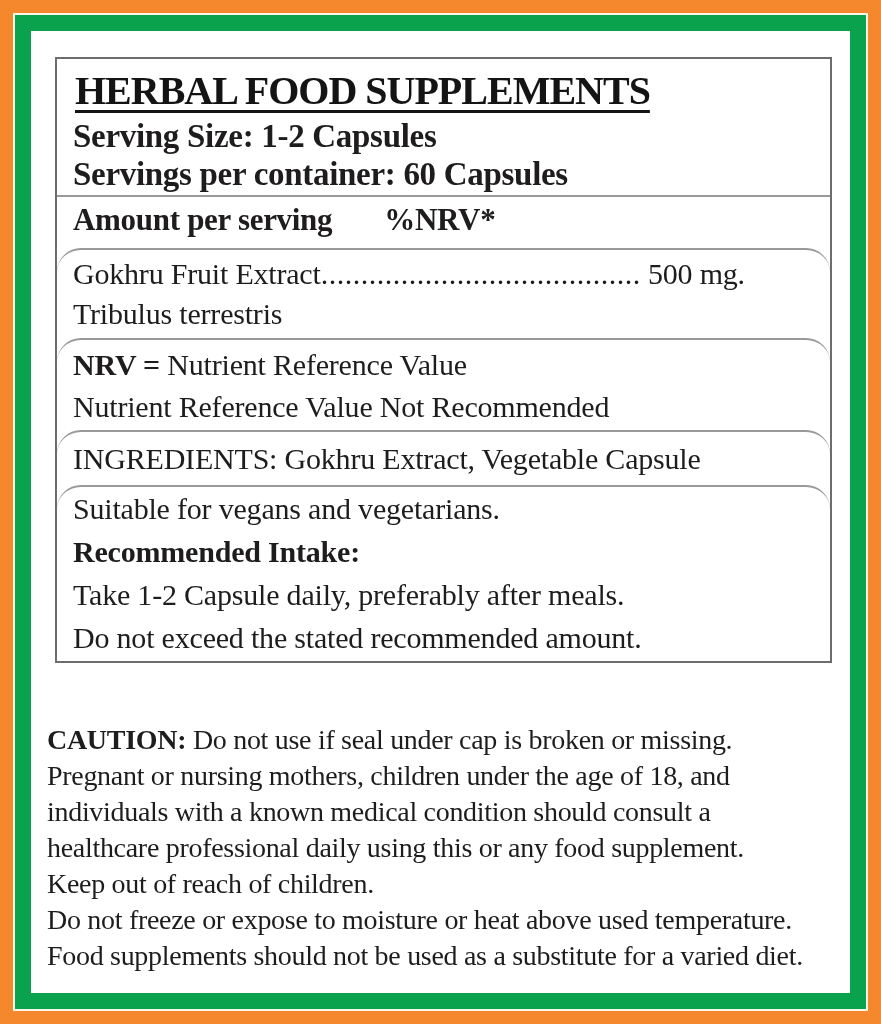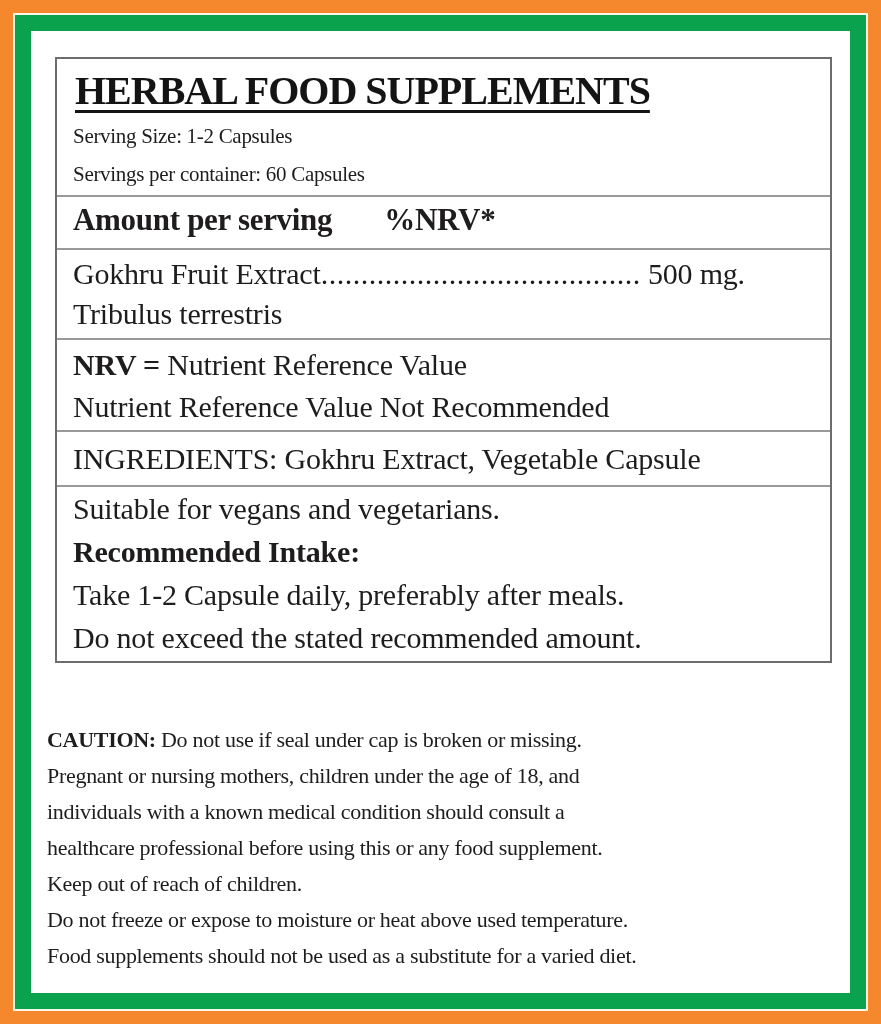--- a/index.html
+++ b/index.html
@@ -43,30 +43,30 @@
     font-weight: bold;
     letter-spacing: -1px;
     line-height: 52px;
     padding-left: 2px;
     color: #141414;
     text-decoration: underline;
     text-decoration-thickness: 3px;
     text-underline-offset: 6px;
   }
   .bold-line {
-    font-size: 21px;
-    font-weight: normal;
+    font-size: 33px;
+    font-weight: bold;
     letter-spacing: -0.3px;
     line-height: 38px;
   }
   .sec-amount { padding-top: 6px; padding-bottom: 6px; line-height: 34px; }
   .sec-amount .hdr { font-size: 31px; font-weight: bold; letter-spacing: -0.3px; }
   .sec-amount .nrv { margin-left: 48px; }
 
-  .body-text { font-size: 30px; letter-spacing: -0.2px; }
+  .body-text { font-size: 30px; letter-spacing: -0.2px; border-radius: 24px; }
 
   .sec-nutrient { padding-top: 4px; padding-bottom: 4px; }
   .sec-nutrient div { line-height: 40px; }
   .leader { letter-spacing: 0.5px; }
 
   .sec-nrv { padding-top: 4px; padding-bottom: 2px; }
   .sec-nrv div { line-height: 42px; }
 
   .sec-ingredients { padding-top: 1px; padding-bottom: 1px; }
   .sec-ingredients div { line-height: 51px; }
@@ -74,21 +74,21 @@
   .sec-usage { padding-top: 0; padding-bottom: 2px; }
   .sec-usage div { line-height: 43px; }
 
   .b { font-weight: bold; }
 
   
   .caution {
     position: absolute;
     left: 47px; top: 722px;
     width: 805px;
-    font-size: 22px;
+    font-size: 28px;
     letter-spacing: -0.3px;
   }
   .cline { line-height: 36px; white-space: nowrap; }
 </style>
 </head>
 <body>
 
 <div class="frame-orange"></div>
 <div class="frame-line"></div>
 <div class="frame-green"></div>
@@ -127,17 +127,17 @@
     <div>Take 1-2 Capsule daily, preferably after meals.</div>
     <div>Do not exceed the stated recommended amount.</div>
   </section>
 
 </main>
 
 <footer class="caution">
   <div class="cline"><span class="b">CAUTION:</span> <span>Do not use if seal under cap is broken or missing.</span></div>
   <div class="cline">Pregnant or nursing mothers, children under the age of 18, and</div>
   <div class="cline">individuals with a known medical condition should consult a</div>
-  <div class="cline">healthcare professional before using this or any food supplement.</div>
+  <div class="cline">healthcare professional daily using this or any food supplement.</div>
   <div class="cline">Keep out of reach of children.</div>
   <div class="cline">Do not freeze or expose to moisture or heat above used temperature.</div>
   <div class="cline">Food supplements should not be used as a substitute for a varied diet.</div>
 </footer>
 
 </body></html>

